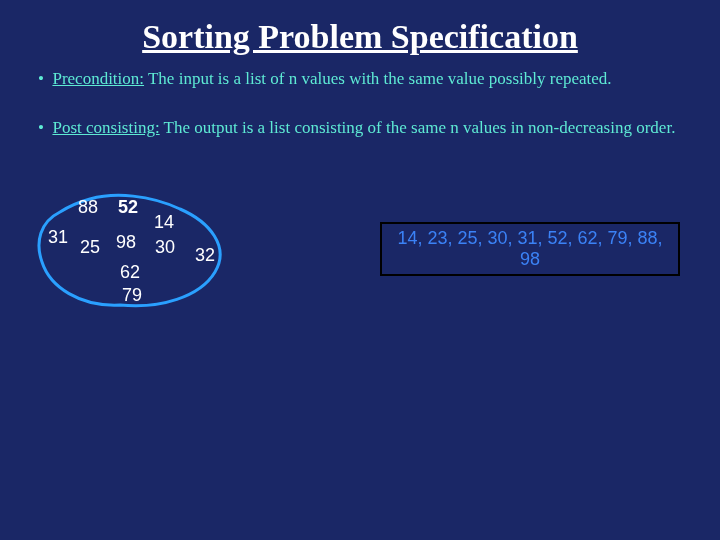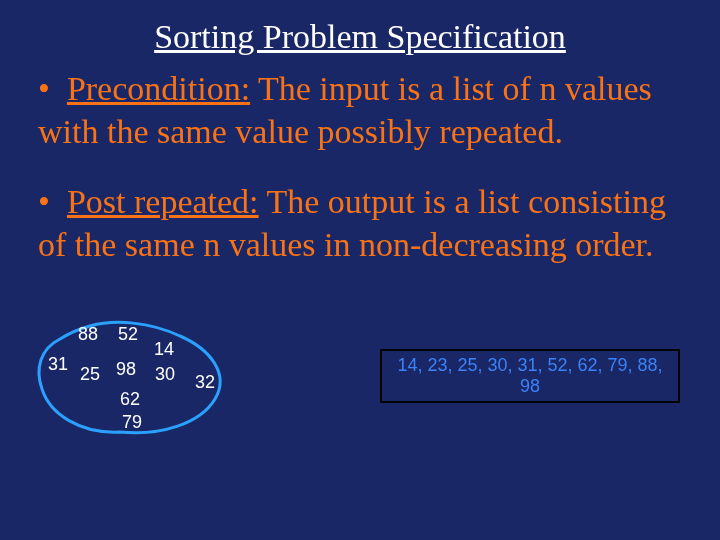--- a/index.html
+++ b/index.html
@@ -10,29 +10,30 @@
     color: #fff;
     position: relative;
   }
   .title {
     text-align: center;
     font-size: 34px;
     text-decoration: underline;
     padding-top: 18px;
     padding-bottom: 12px;
     color: #fff;
+    font-weight: bold;
   }
   .body-text {
     padding: 0 38px;
   }
   .para {
-    font-size: 34px;
+    font-size: 17px;
     line-height: 1.25;
     margin-bottom: 28px;
-    color: #f97316;
+    color: #5eead4;
   }
   .label { text-decoration: underline; }
   .bullet { display: inline-block; width: 0.6em; text-align: left; }
   .diagram-area {
     position: relative;
     margin-top: 20px;
     height: 180px;
   }
   .blob {
     position: absolute;
@@ -67,38 +68,38 @@
 
 <div class="title">Sorting Problem Specification</div>
 
 <div class="body-text">
   <p class="para">
     <span class="bullet">•</span>
     <span class="label">Precondition:</span><span>  The input is a list of n values with the same value possibly repeated.</span>
   </p>
   <p class="para">
     <span class="bullet">•</span>
-    <span class="label">Post repeated:</span><span> The output is a list consisting of the same n values in non-decreasing order.</span>
+    <span class="label">Post consisting:</span><span> The output is a list consisting of the same n values in non-decreasing order.</span>
   </p>
 </div>
 
 <div class="diagram-area">
 
   <div class="blob">
     <svg width="210" height="130" viewBox="0 0 210 130">
       <path d="M 30 25
                C 10 35, 5 55, 12 75
                C 20 100, 50 120, 90 118
                C 130 122, 170 110, 185 85
                C 200 60, 180 35, 150 22
                C 120 8, 85 5, 60 12
                C 45 16, 38 20, 30 25 Z" fill="none" stroke="#2aa0ff" stroke-width="3"></path>
     </svg>
     <span class="scatter" style="left:48px; top:10px;">88</span>
-    <span class="scatter" style="left:88px; top:10px;">52</span>
+    <span class="scatter" style="left:88px; top:10px;font-weight:bold;">52</span>
     <span class="scatter" style="left:124px; top:25px;">14</span>
     <span class="scatter" style="left:18px; top:40px;">31</span>
     <span class="scatter" style="left:50px; top:50px;">25</span>
     <span class="scatter" style="left:86px; top:45px;text-align:right;">98</span>
     <span class="scatter" style="left:125px; top:50px;">30</span>
     <span class="scatter" style="left:165px; top:58px;">32</span>
     <span class="scatter" style="left:90px; top:75px;">62</span>
     <span class="scatter" style="left:92px; top:98px;">79</span>
   </div>
 

